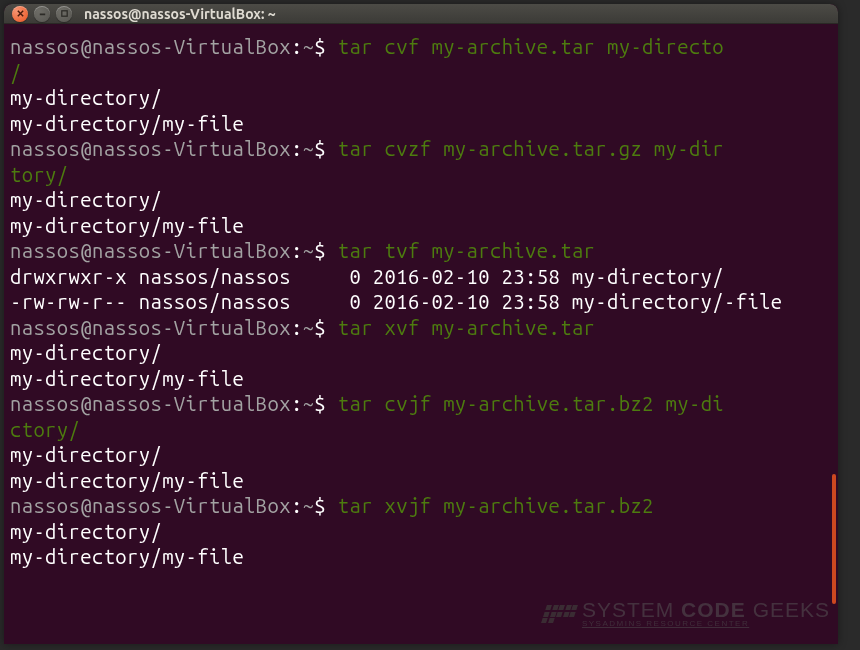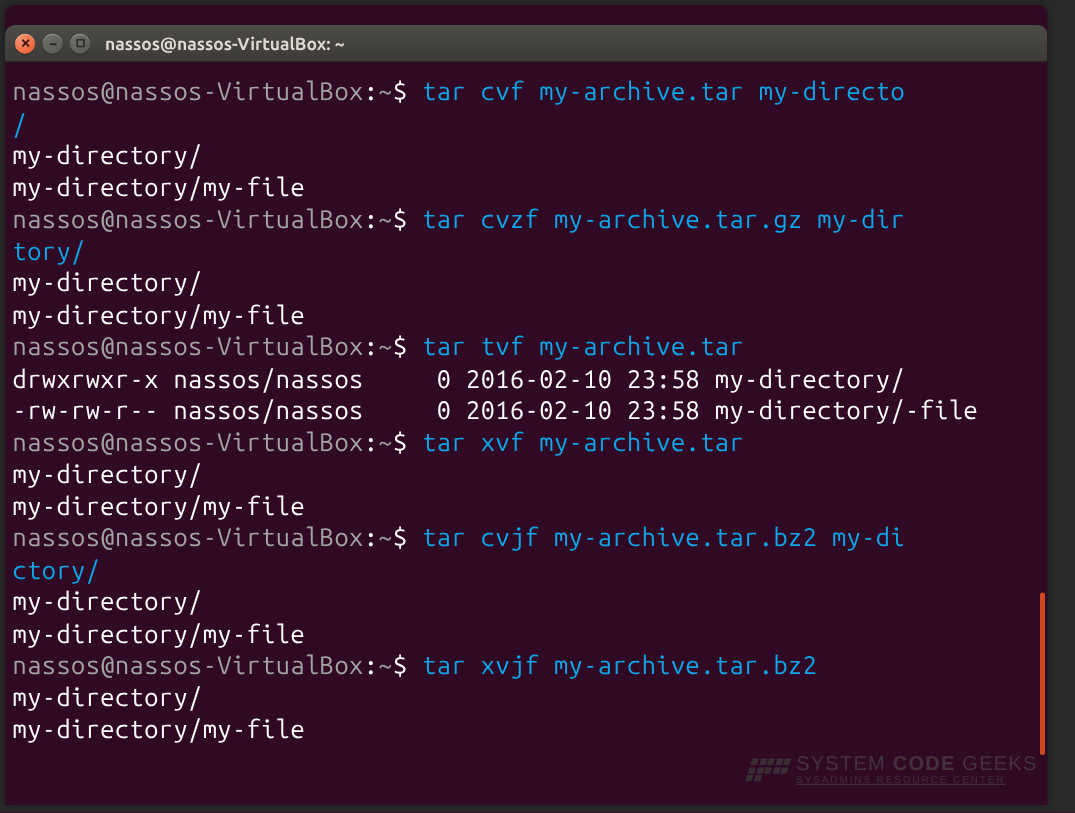--- a/index.html
+++ b/index.html
@@ -14,28 +14,27 @@
     width: 834px;
     height: 640px;
     margin: 4px 0 0 4px;
     background: #300a24;
     border-radius: 8px 8px 0 0;
     overflow: hidden;
     position: relative;
     box-shadow: 0 0 8px rgba(0,0,0,0.4);
   }
   .titlebar {
-    height: 30px;
+    height: 20px;
     background: linear-gradient(to bottom, #4c4b46 0%, #3c3b37 100%);
     display: flex;
     align-items: center;
     padding: 0 8px;
     border-radius: 8px 8px 0 0;
     border-bottom: 1px solid #2a2925;
-    margin-top: 16px;
   }
   .window-controls {
     display: flex;
     gap: 6px;
     align-items: center;
   }
   .btn-circle {
     width: 16px;
     height: 16px;
     border-radius: 50%;
@@ -61,21 +60,21 @@
     padding: 10px 4px 4px 6px;
     font-family: "Ubuntu Mono", "DejaVu Sans Mono", monospace;
     font-size: 20.2px;
     line-height: 25.5px;
     color: #ffffff;
     letter-spacing: 0.4px;
     word-break: break-all;
     white-space: pre-wrap;
   }
   .terminal .p { color: #a3a3a3; font-weight: normal; }
-  .terminal .cmd { color: #0ea5e9; }
+  .terminal .cmd { color: #4d7c0f; }
   .watermark {
     position: absolute;
     right: 8px;
     bottom: 16px;
     display: flex;
     align-items: center;
     gap: 6px;
     opacity: 0.35;
   }
   .watermark .logo {
@@ -85,21 +84,21 @@
     align-content: center;
   }
   .watermark .logo span {
     width: 5px; height: 5px; background: #4f6d50;
   }
   .watermark .text {
     font-family: "Arial Narrow", sans-serif;
     color: #6a7a6f;
     line-height: 1;
   }
-  .watermark .t1 { font-size: 16px; letter-spacing: 1px; }
+  .watermark .t1 { font-size: 21px; letter-spacing: 1px; }
   .watermark .t1 b { color: #6a7a6f; font-weight: bold; }
   .watermark .t2 { font-size: 8px; letter-spacing: 1.5px; color:#5e6e63;text-decoration:underline; }
   .scroll-glow {
     position: absolute;
     right: 2px;
     top: 470px;
     width: 4px;
     height: 130px;
     background: #e95420;
     border-radius: 2px;

